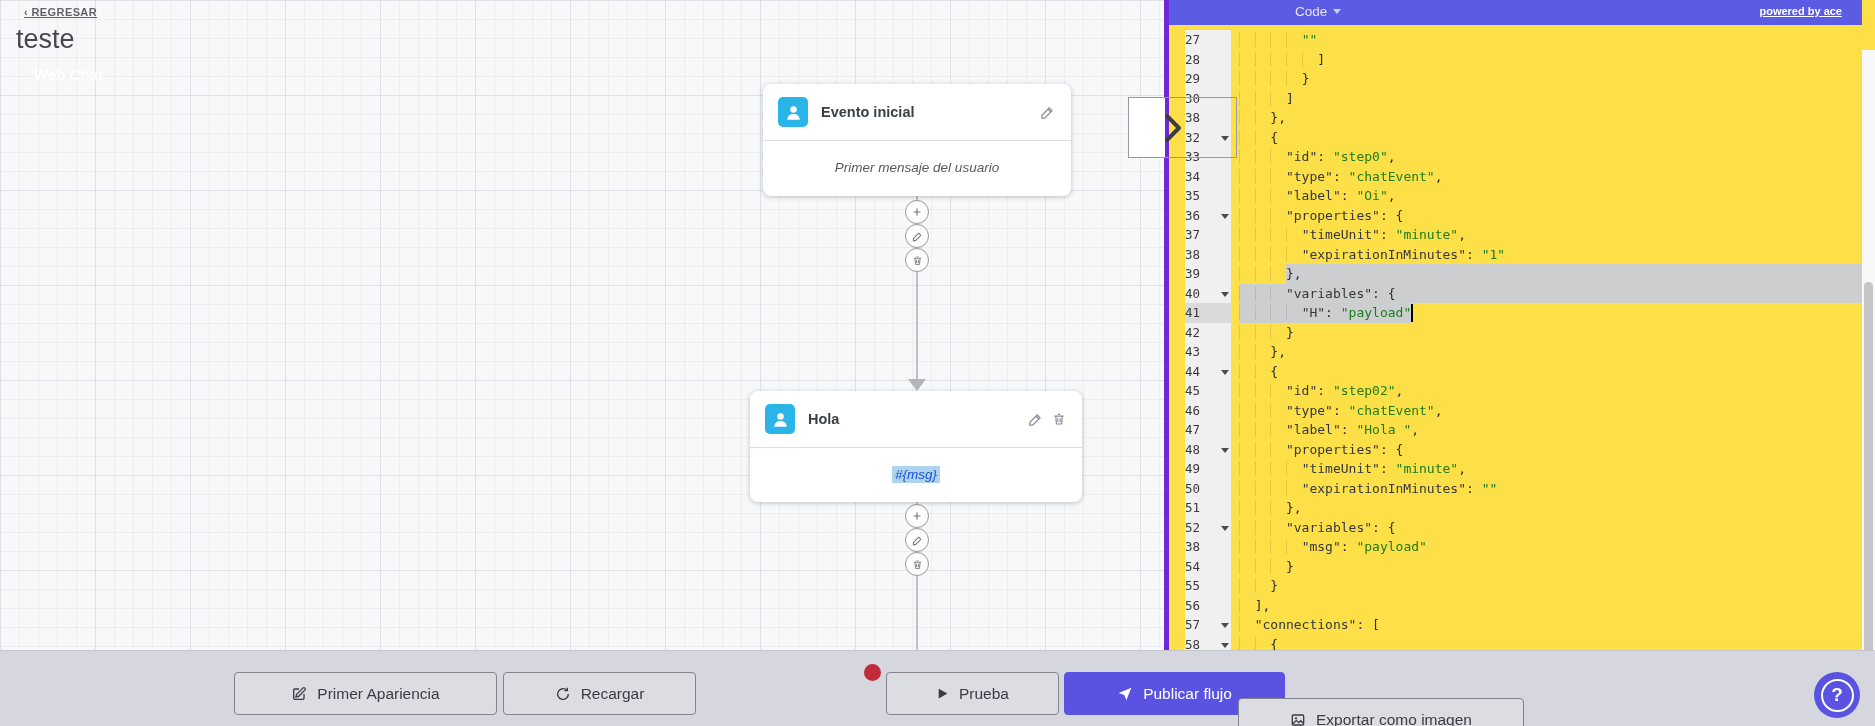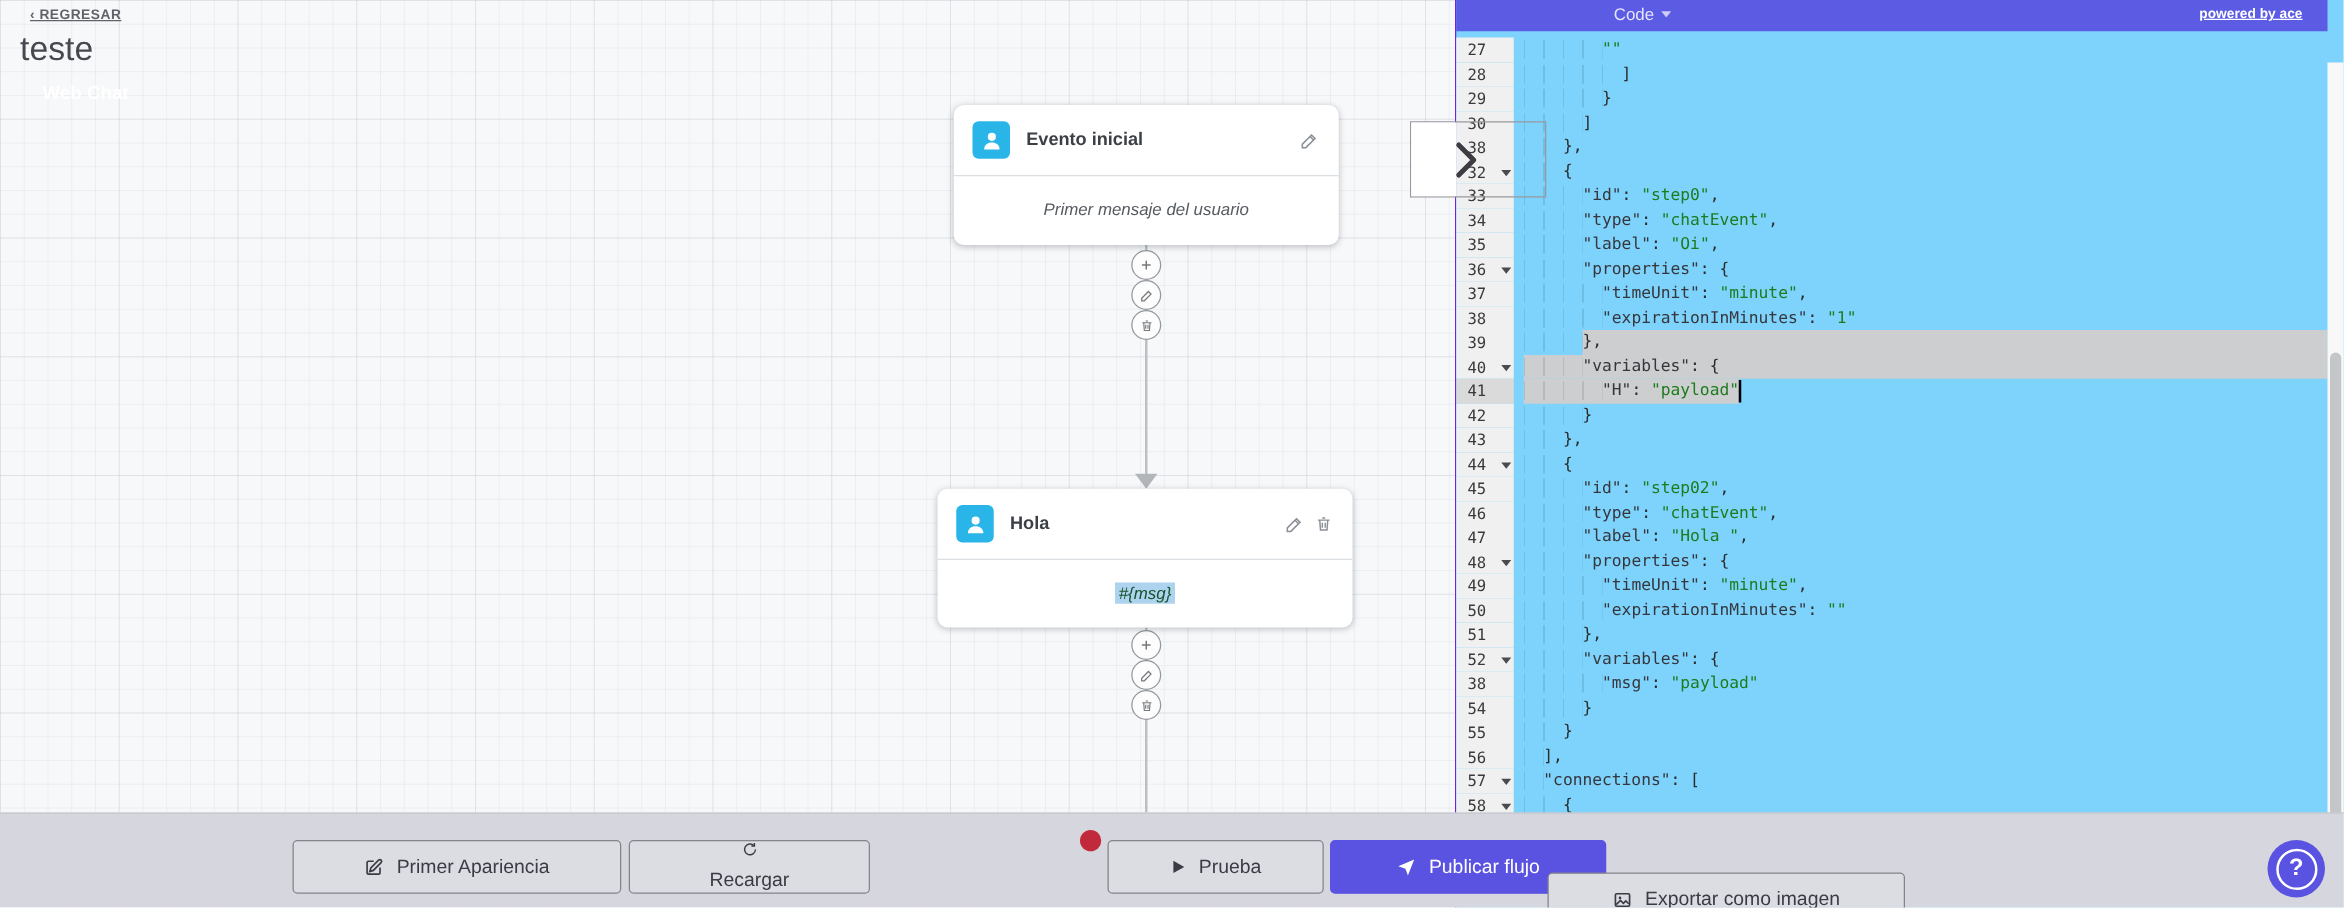--- a/index.html
+++ b/index.html
@@ -24,65 +24,65 @@
   
   .node { position:absolute; background:#fff; border-radius:8px; box-shadow:0 1px 5px rgba(40,45,60,.28); z-index:3; }
   .node-1 { left:763px; top:84px; width:308px; height:112px; }
   .node-2 { left:750px; top:391px; width:332px; height:111px; }
   .node-header { height:57px; display:flex; align-items:center; padding:0 18px 0 15px; border-bottom:1px solid #dcdfe2; position:relative; }
   .node-type-icon { width:30px; height:30px; border-radius:5px; display:flex; align-items:center; justify-content:center; flex:0 0 30px; }
   .node-title { margin-left:13px; font-size:14.5px; font-weight:bold; color:#3c4046; }
   .node-actions { position:absolute; right:16px; top:0; height:100%; display:flex; align-items:center; gap:9px; color:#8b9096; }
   .node-actions svg { cursor:pointer; }
   .node-body { height:53px; display:flex; align-items:center; justify-content:center; font-style:italic; font-size:13.5px; color:#565b61; }
-  .msg-selected { background:#aed3ee; padding:1px 3px; color:#14532d; }
+  .msg-selected { background:#aed3ee; padding:1px 3px; color:#1d4ed8; }
 
   
   .v-line { position:absolute; width:2px; background:#bcc0c4; left:916px; z-index:1; }
   .line-1 { top:196px; height:184px; }
   .line-2 { top:502px; height:148px; }
   .arrow-head { position:absolute; left:908px; top:379px; width:0; height:0; z-index:1;
     border-left:9px solid transparent; border-right:9px solid transparent; border-top:12px solid #b2b6ba; }
   .conn-btn { position:absolute; left:905px; width:24px; height:24px; border-radius:50%; background:#fdfdfd;
     border:1.5px solid #94989c; display:flex; align-items:center; justify-content:center; color:#75797d; z-index:2; cursor:pointer; }
 
   
   .collapse-box { position:absolute; left:1128px; top:97px; width:109px; height:61px; border:1px solid #98989e; z-index:6; }
   .collapse-fill { position:absolute; left:0; top:0; bottom:0; width:36px; background:#fff; }
   .collapse-chevron { position:absolute; left:33px; top:14px; cursor:pointer; color:#3c3c42; }
 
   
-  .code-panel { position:absolute; left:1164px; top:0; width:711px; height:726px; background:#7dd3fc; border-left:1px solid #6d28d9; }
+  .code-panel { position:absolute; left:1164px; top:0; width:711px; height:726px; background:#fde047; border-left:5px solid #6d28d9; }
   .code-header { position:absolute; left:0; top:0; right:13px; height:25px; background:#5b5be4; }
   .code-header-title { position:absolute; left:126px; top:4px; font-size:13.5px; color:#e6e6fb; display:flex; align-items:center; gap:6px; cursor:pointer; }
   .caret-down { width:0; height:0; border-left:4px solid transparent; border-right:4px solid transparent; border-top:5px solid #cdcdf5; }
   .powered-by { position:absolute; right:20px; top:5px; font-size:11px; font-weight:bold; color:#fff; text-decoration:underline; cursor:pointer; }
 
   .editor { position:absolute; left:0; top:25px; right:0; bottom:0; font-family:"DejaVu Sans Mono","Liberation Mono",monospace; font-size:13px; line-height:19.5px; color:#2b2b2b; }
   .code-row { display:flex; height:19.5px; }
-  .gutter-cell { flex:0 0 46px; margin-left:0; background:#f0f0f0; text-align:center; padding-right:13px; color:#3a3a3a; font-size:12.5px; position:relative; }
+  .gutter-cell { flex:0 0 46px; margin-left:16px; background:#f0f0f0; text-align:left; padding-right:13px; color:#3a3a3a; font-size:12.5px; position:relative; }
   .gutter-cell.active { background:#dadada; }
   .fold-caret { position:absolute; right:2px; top:8px; width:0; height:0; cursor:pointer;
     border-left:4px solid transparent; border-right:4px solid transparent; border-top:5px solid #4a4a50; }
   .code-cell { flex:1; padding-left:8px; position:relative; white-space:pre; }
   .code-cell .txt { position:relative; z-index:1; }
   .code-cell .sel { position:absolute; top:0; bottom:0; background:#cccecf; z-index:0; }
   .code-cell .cursor { position:absolute; top:1px; bottom:1px; width:2px; background:#000; z-index:2; }
   .k { color:#36363c; } .s { color:#1e7b1e; }
   .ind { background:repeating-linear-gradient(to right, rgba(0,0,0,0.10) 0 1px, transparent 1px 2ch); }
 
   .scroll-track { position:absolute; right:0; top:25px; bottom:0; width:13px; background:#f8f8f8; }
   .scroll-thumb { position:absolute; right:2px; top:232px; width:9px; height:393px; background:#c4c6c8; border-radius:5px; cursor:pointer; }
 
   
   .toolbar { position:absolute; left:0; top:650px; width:1875px; height:76px; background:#d6d7de; z-index:10; border-top:1px solid #c6c7ce; }
   .tb-btn { position:absolute; top:21px; height:43px; border:1px solid #83838b; border-radius:4px; background:#dbdde3;
     display:flex; align-items:center; justify-content:center; gap:10px; font-size:15.5px; color:#3b3b45; cursor:pointer; font-weight:500; }
   .tb-btn.primary { background:#5a52e0; border-color:#5a52e0; color:#fff; }
-  .b1 { left:234px; width:263px; } .b2 { left:503px; width:193px;flex-direction:column; } .b3 { left:707px; width:169px; }
+  .b1 { left:234px; width:263px; } .b2 { left:503px; width:193px; } .b3 { left:707px; width:169px; }
   .b4 { left:886px; width:173px; } .b5 { left:1064px; width:221px; } .b6 { left:1238px; width:286px;margin-top:26px; }
   .red-dot { position:absolute; left:864px; top:13px; width:17px; height:17px; border-radius:50%; background:#c12a3a; z-index:11; }
   .help-fab { position:absolute; right:15px; top:21px; width:46px; height:46px; border-radius:50%; background:#5a52e0;
     display:flex; align-items:center; justify-content:center; cursor:pointer; z-index:11; }
   .help-ring { width:33px; height:33px; border:2.5px solid #fff; border-radius:50%; display:flex; align-items:center; justify-content:center;
     color:#fff; font-size:19px; font-weight:bold; font-family:"Liberation Sans",sans-serif; }
 </style>
 </head>
 <body>
 

